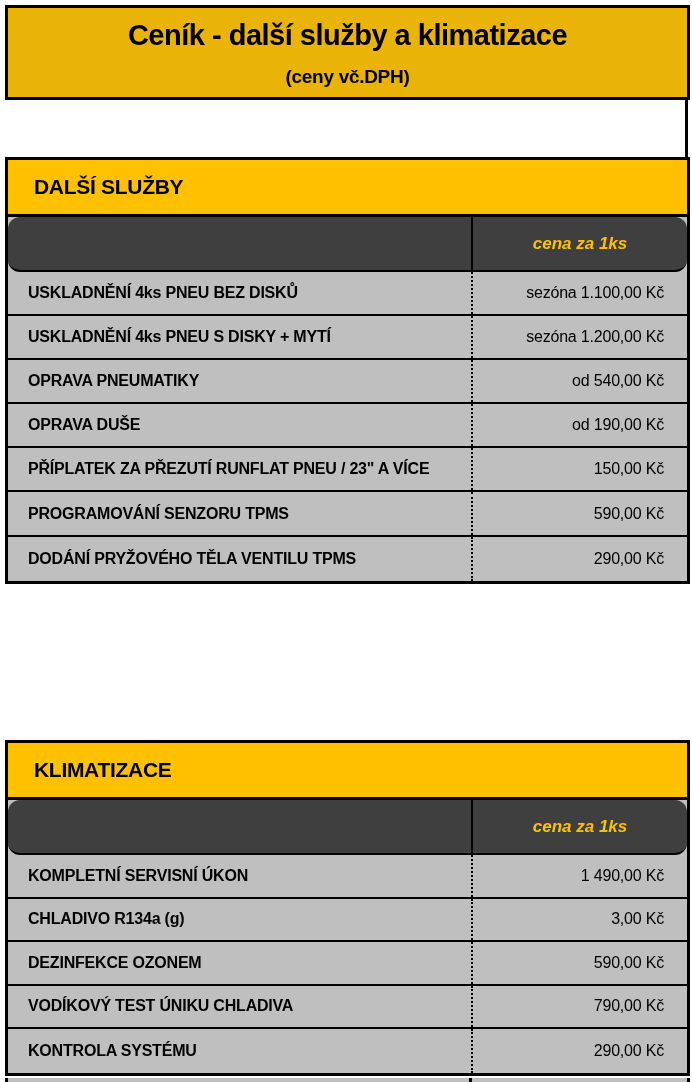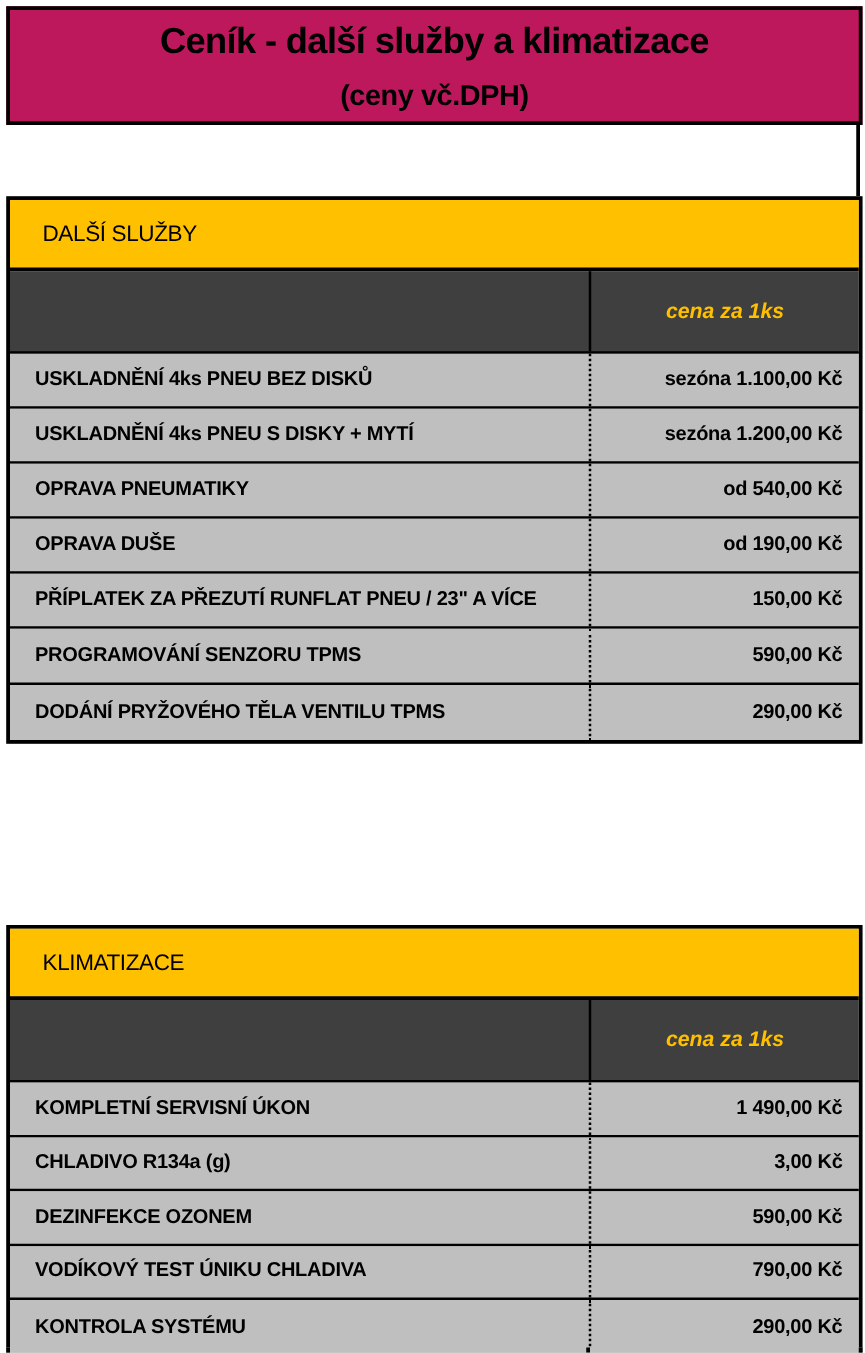--- a/index.html
+++ b/index.html
@@ -5,75 +5,76 @@
   html,body{margin:0;padding:0;}
   body{
     width:692px;height:1082px;position:relative;overflow:hidden;
     background:#ffffff;font-family:"Liberation Sans",sans-serif;color:#000;
   }
   *{box-sizing:border-box;}
 
   
   .title-box{
     position:absolute;left:5px;top:5px;width:685px;height:95px;
-    background:#be185d;border:3px solid #000;
+    background:#eab308;border:3px solid #000;
     display:flex;flex-direction:column;align-items:center;justify-content:center;
   }
   .title-box .main-title{
     font-size:29px;font-weight:bold;letter-spacing:-0.5px;line-height:1;
     margin-top:2px;
   }
   .title-box .sub-title{
-    font-size:23px;font-weight:bold;letter-spacing:-0.3px;line-height:1;
+    font-size:19px;font-weight:bold;letter-spacing:-0.3px;line-height:1;
     margin-top:17px;
   }
 
   
   .connector{
     position:absolute;left:685px;top:100px;width:3px;height:57px;background:#000;
   }
 
   
   .price-table{
     position:absolute;left:5px;width:685px;
     border:3px solid #000;background:#bfbfbf;
   }
   #table-services{top:157px;}
   #table-ac{top:740px;}
 
   .band{
     height:57px;background:#ffc000;border-bottom:3px solid #000;
     display:flex;align-items:center;padding-left:26px;
-    font-size:18px;font-weight:normal;letter-spacing:-0.3px;
+    font-size:21px;font-weight:bold;letter-spacing:-0.3px;
   }
   .colhead{
-    height:66px;background:#3f3f3f;border-bottom:2px solid #000;
+    height:55px;background:#3f3f3f;border-bottom:2px solid #000;
     display:flex;
+    border-radius:12px;
   }
   .colhead .spacer{flex:1;}
   .colhead .price-col{
     width:216px;border-left:2px solid #000;
     display:flex;align-items:center;justify-content:center;
     color:#ffc000;font-size:17px;font-weight:bold;font-style:italic;
   }
 
   .row{
     display:flex;background:#bfbfbf;border-bottom:2px solid #000;gap:36px;
   }
   #table-services .row{height:44.1px;}
   #table-ac .row{height:43.5px;}
   .row:last-child{border-bottom:none;}
   .row .label{
     flex:1;display:flex;align-items:center;padding-left:20px;
     font-size:16px;font-weight:bold;letter-spacing:-0.2px;white-space:nowrap;
   }
   .row .price{
     width:216px;border-left:2px dotted #000;
-    display:flex;align-items:center;justify-content:flex-end;padding-right:13px;
-    font-size:16px;font-weight:bold;letter-spacing:-0.2px;white-space:nowrap;
+    display:flex;align-items:center;justify-content:flex-end;padding-right:23px;
+    font-size:16px;font-weight:normal;letter-spacing:-0.2px;white-space:nowrap;
   }
 
   
   .cutoff-row{
     position:absolute;left:5px;top:1078px;width:685px;height:6px;background:#bfbfbf;
     border-left:3px solid #000;border-right:3px solid #000;
   }
   .cutoff-row .divider{
     position:absolute;left:461px;top:0;width:3px;height:100%;background:#000;
   }

